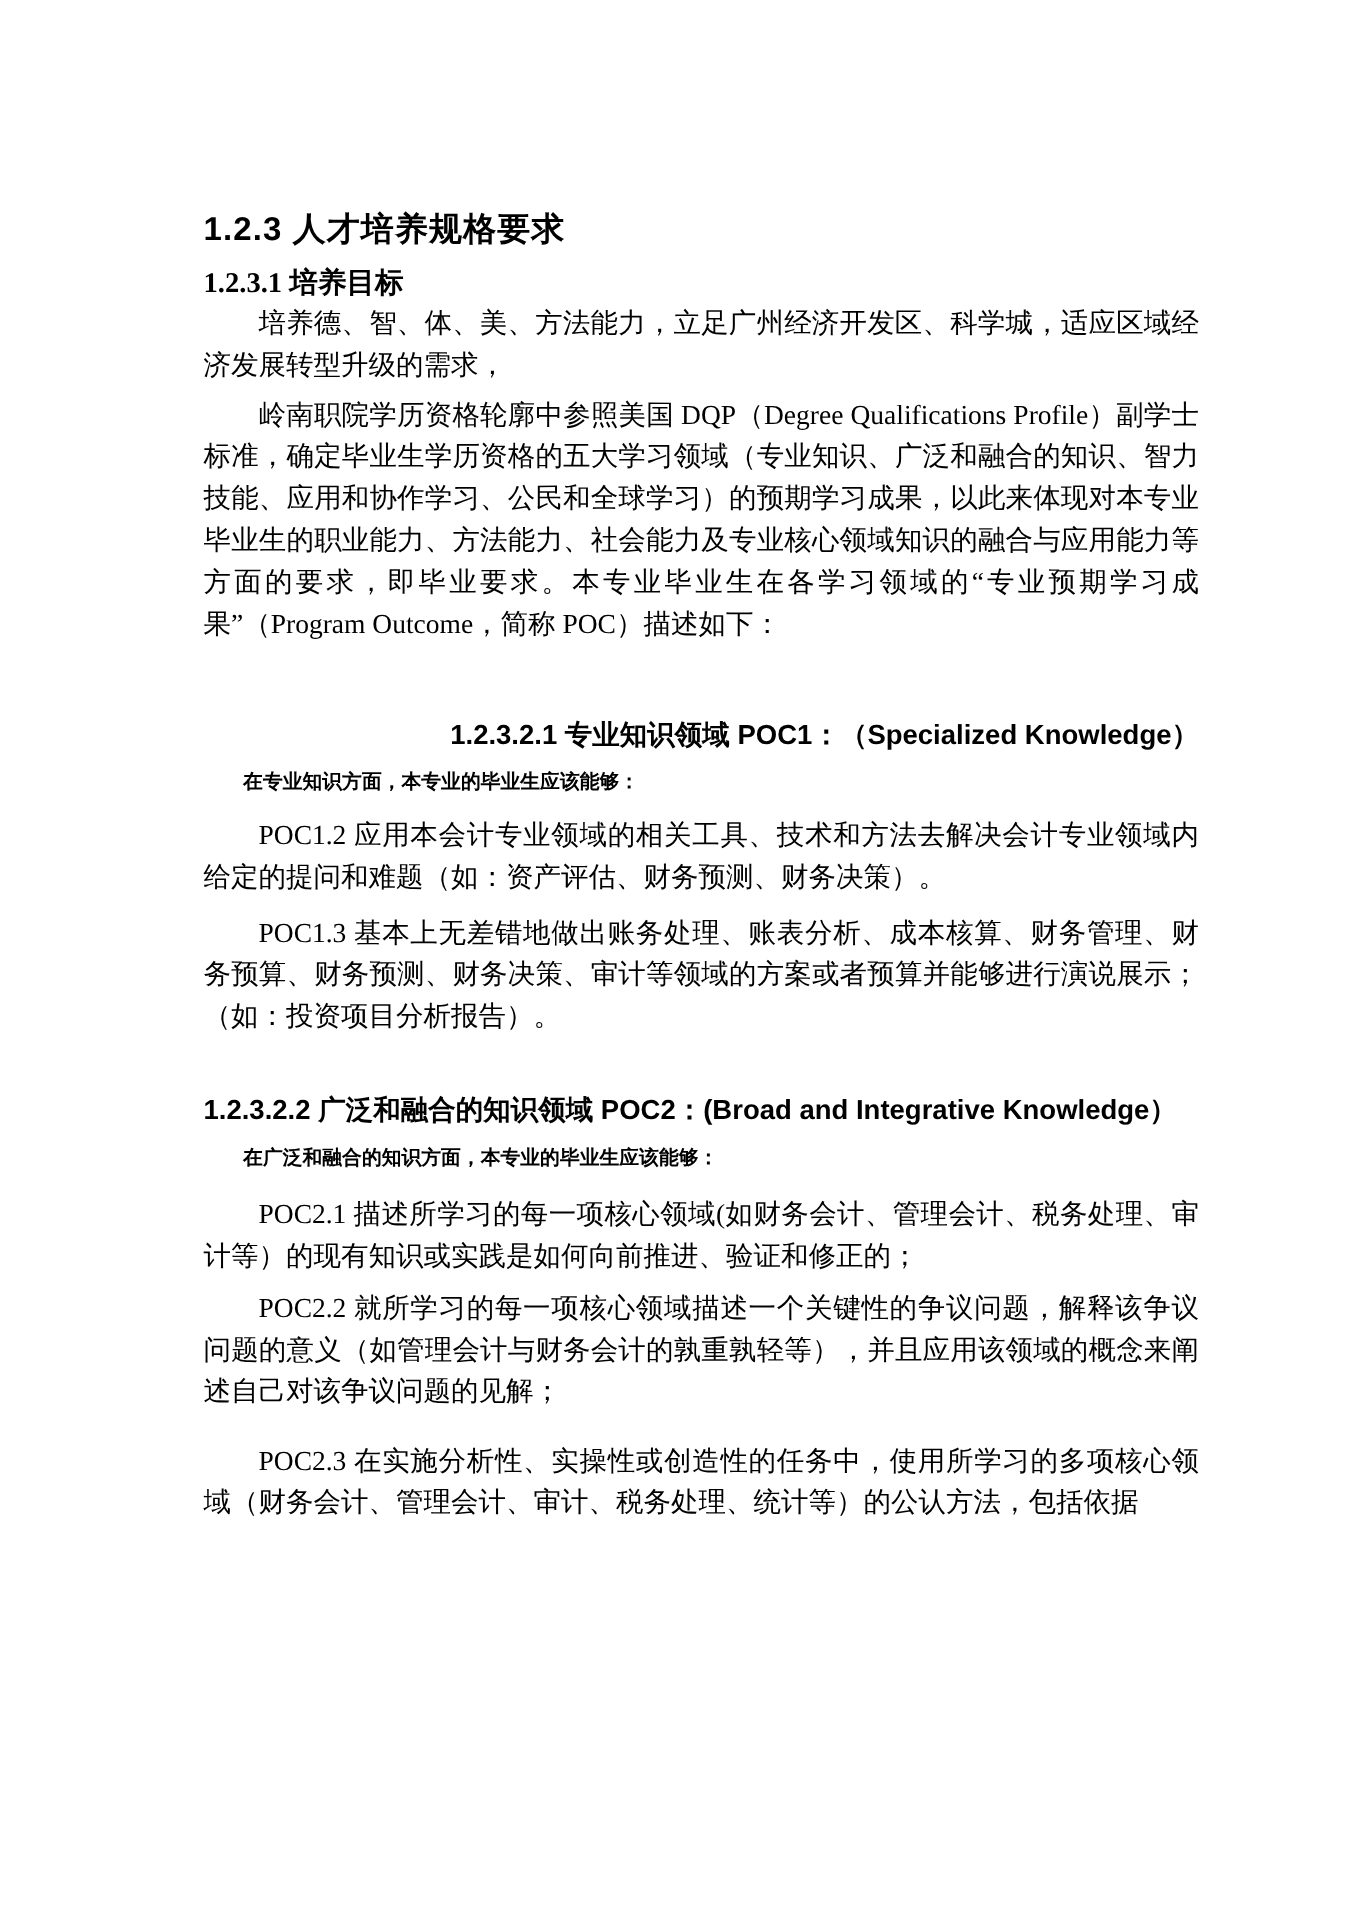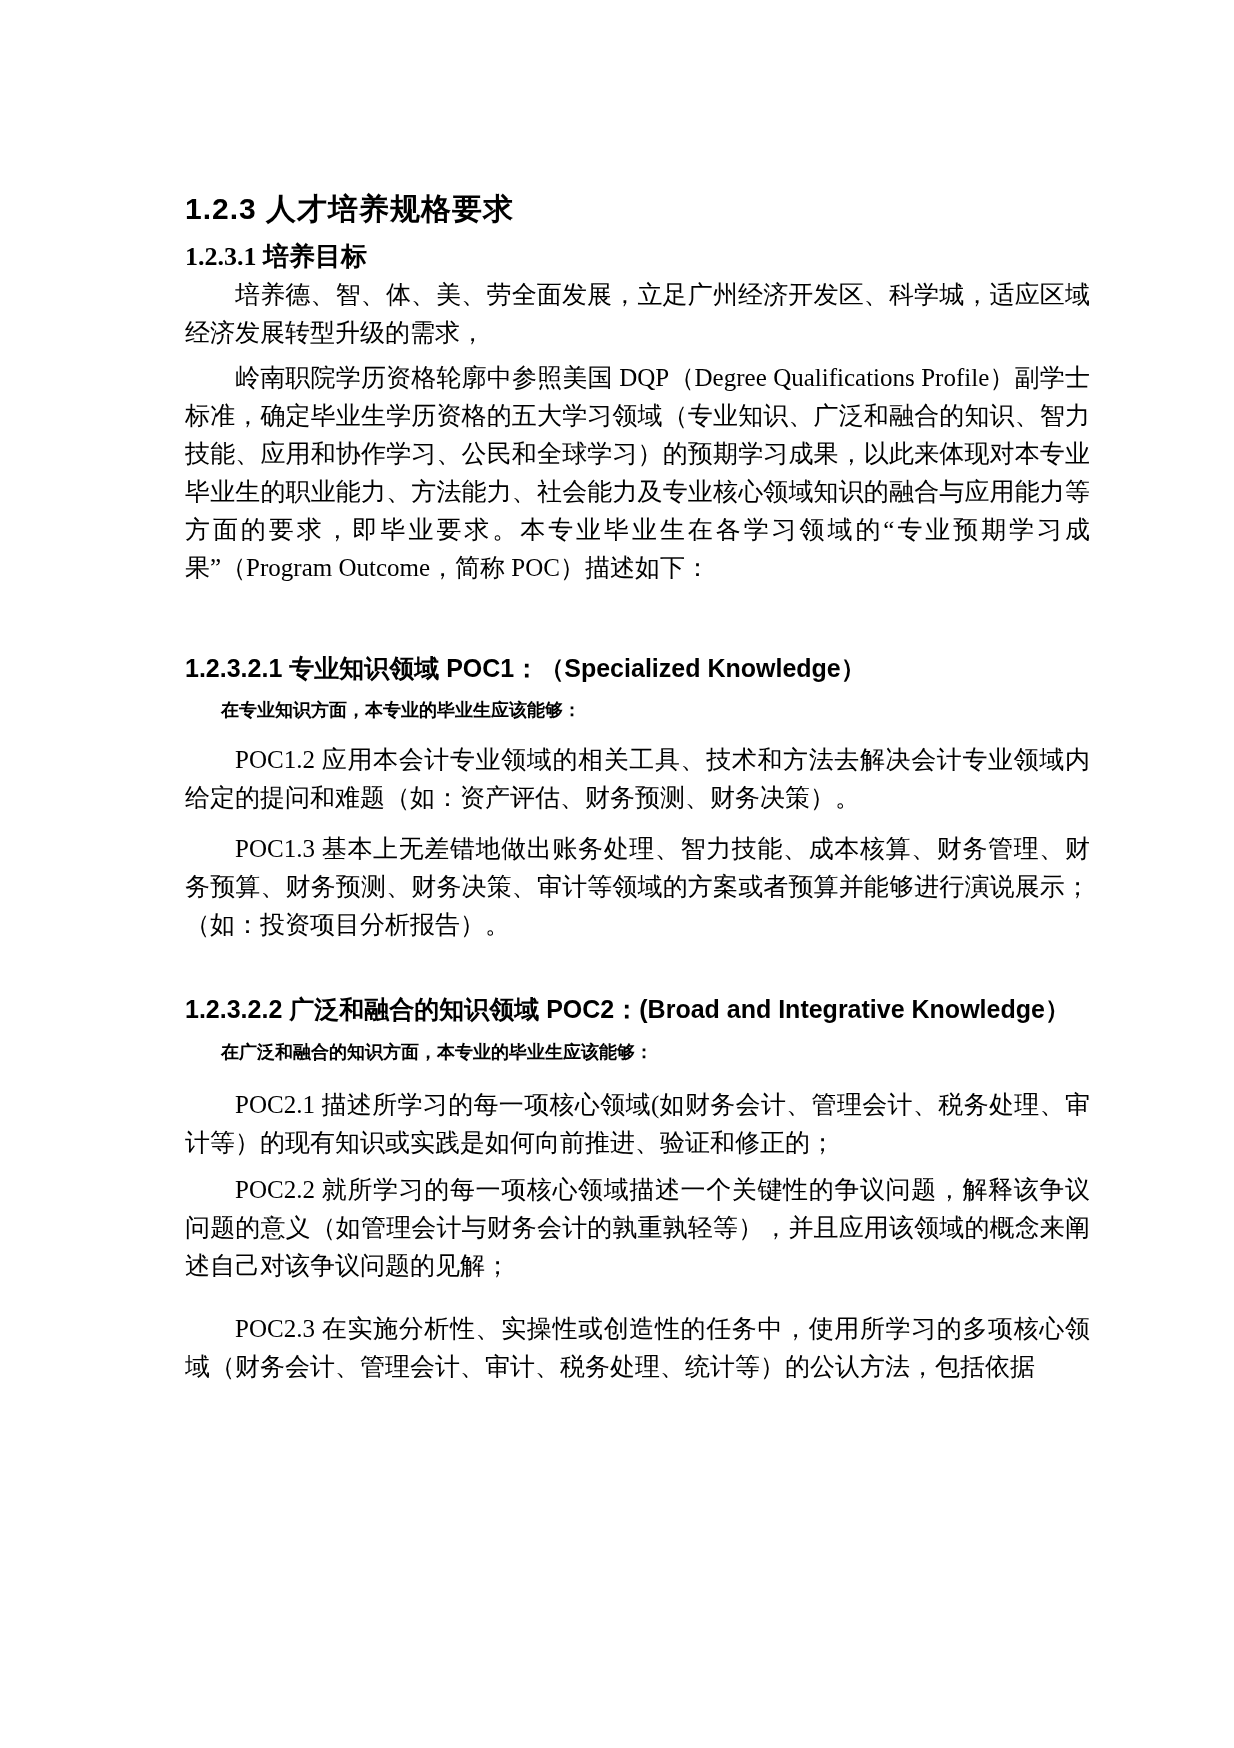--- a/index.html
+++ b/index.html
@@ -54,38 +54,38 @@
     text-indent: 2em;
     text-align: justify;
     margin: 0;
     word-break: normal;
   }
   
   .mt16 { margin-top: 16px; }
   .mt4  { margin-top: 4px; }
   .mt50 { margin-top: 50px; }
   .mt7  { margin-top: 7px; }
-  .mt66 { margin-top: 66px; }
+  .mt66 { margin-top: 66px; text-align: right; }
   .mt8  { margin-top: 8px; }
   .mt9  { margin-top: 9px; }
   .mt12 { margin-top: 12px; }
   .mt13 { margin-top: 13px; }
   .mt15 { margin-top: 15px; }
   .mt11 { margin-top: 25px; }
 </style>
 </head>
 <body>
 
 <div class="page">
   <div class="h1">1.2.3 人才培养规格要求</div>
   <div class="h2 mt16">1.2.3.1 培养目标</div>
-  <p class="bodyp mt4">培养德、智、体、美、劳全面发展，立足广州经济开发区、科学城，适应区域经济发展转型升级的需求，</p>
+  <p class="bodyp mt4">培养德、智、体、美、方法能力，立足广州经济开发区、科学城，适应区域经济发展转型升级的需求，</p>
   <p class="bodyp mt7">岭南职院学历资格轮廓中参照美国 DQP（Degree Qualifications Profile）副学士标准，确定毕业生学历资格的五大学习领域（专业知识、广泛和融合的知识、智力技能、应用和协作学习、公民和全球学习）的预期学习成果，以此来体现对本专业毕业生的职业能力、方法能力、社会能力及专业核心领域知识的融合与应用能力等方面的要求，即毕业要求。本专业毕业生在各学习领域的“专业预期学习成果”（Program Outcome，简称 POC）描述如下：</p>
   <div class="h3 mt66">1.2.3.2.1 专业知识领域 POC1：（Specialized Knowledge）</div>
   <div class="lead mt8">在专业知识方面，本专业的毕业生应该能够：</div>
   <p class="bodyp mt12">POC1.2 应用本会计专业领域的相关工具、技术和方法去解决会计专业领域内给定的提问和难题（如：资产评估、财务预测、财务决策）。</p>
-  <p class="bodyp mt13">POC1.3 基本上无差错地做出账务处理、智力技能、成本核算、财务管理、财务预算、财务预测、财务决策、审计等领域的方案或者预算并能够进行演说展示；（如：投资项目分析报告）。</p>
+  <p class="bodyp mt13">POC1.3 基本上无差错地做出账务处理、账表分析、成本核算、财务管理、财务预算、财务预测、财务决策、审计等领域的方案或者预算并能够进行演说展示；（如：投资项目分析报告）。</p>
   <div class="h3 mt50">1.2.3.2.2 广泛和融合的知识领域 POC2：(Broad and Integrative Knowledge）</div>
   <div class="lead mt9">在广泛和融合的知识方面，本专业的毕业生应该能够：</div>
   <p class="bodyp mt15">POC2.1 描述所学习的每一项核心领域(如财务会计、管理会计、税务处理、审计等）的现有知识或实践是如何向前推进、验证和修正的；</p>
   <p class="bodyp mt9">POC2.2 就所学习的每一项核心领域描述一个关键性的争议问题，解释该争议问题的意义（如管理会计与财务会计的孰重孰轻等），并且应用该领域的概念来阐述自己对该争议问题的见解；</p>
   <p class="bodyp mt11">POC2.3 在实施分析性、实操性或创造性的任务中，使用所学习的多项核心领域（财务会计、管理会计、审计、税务处理、统计等）的公认方法，包括依据</p>
 </div>
 
 </body></html>

